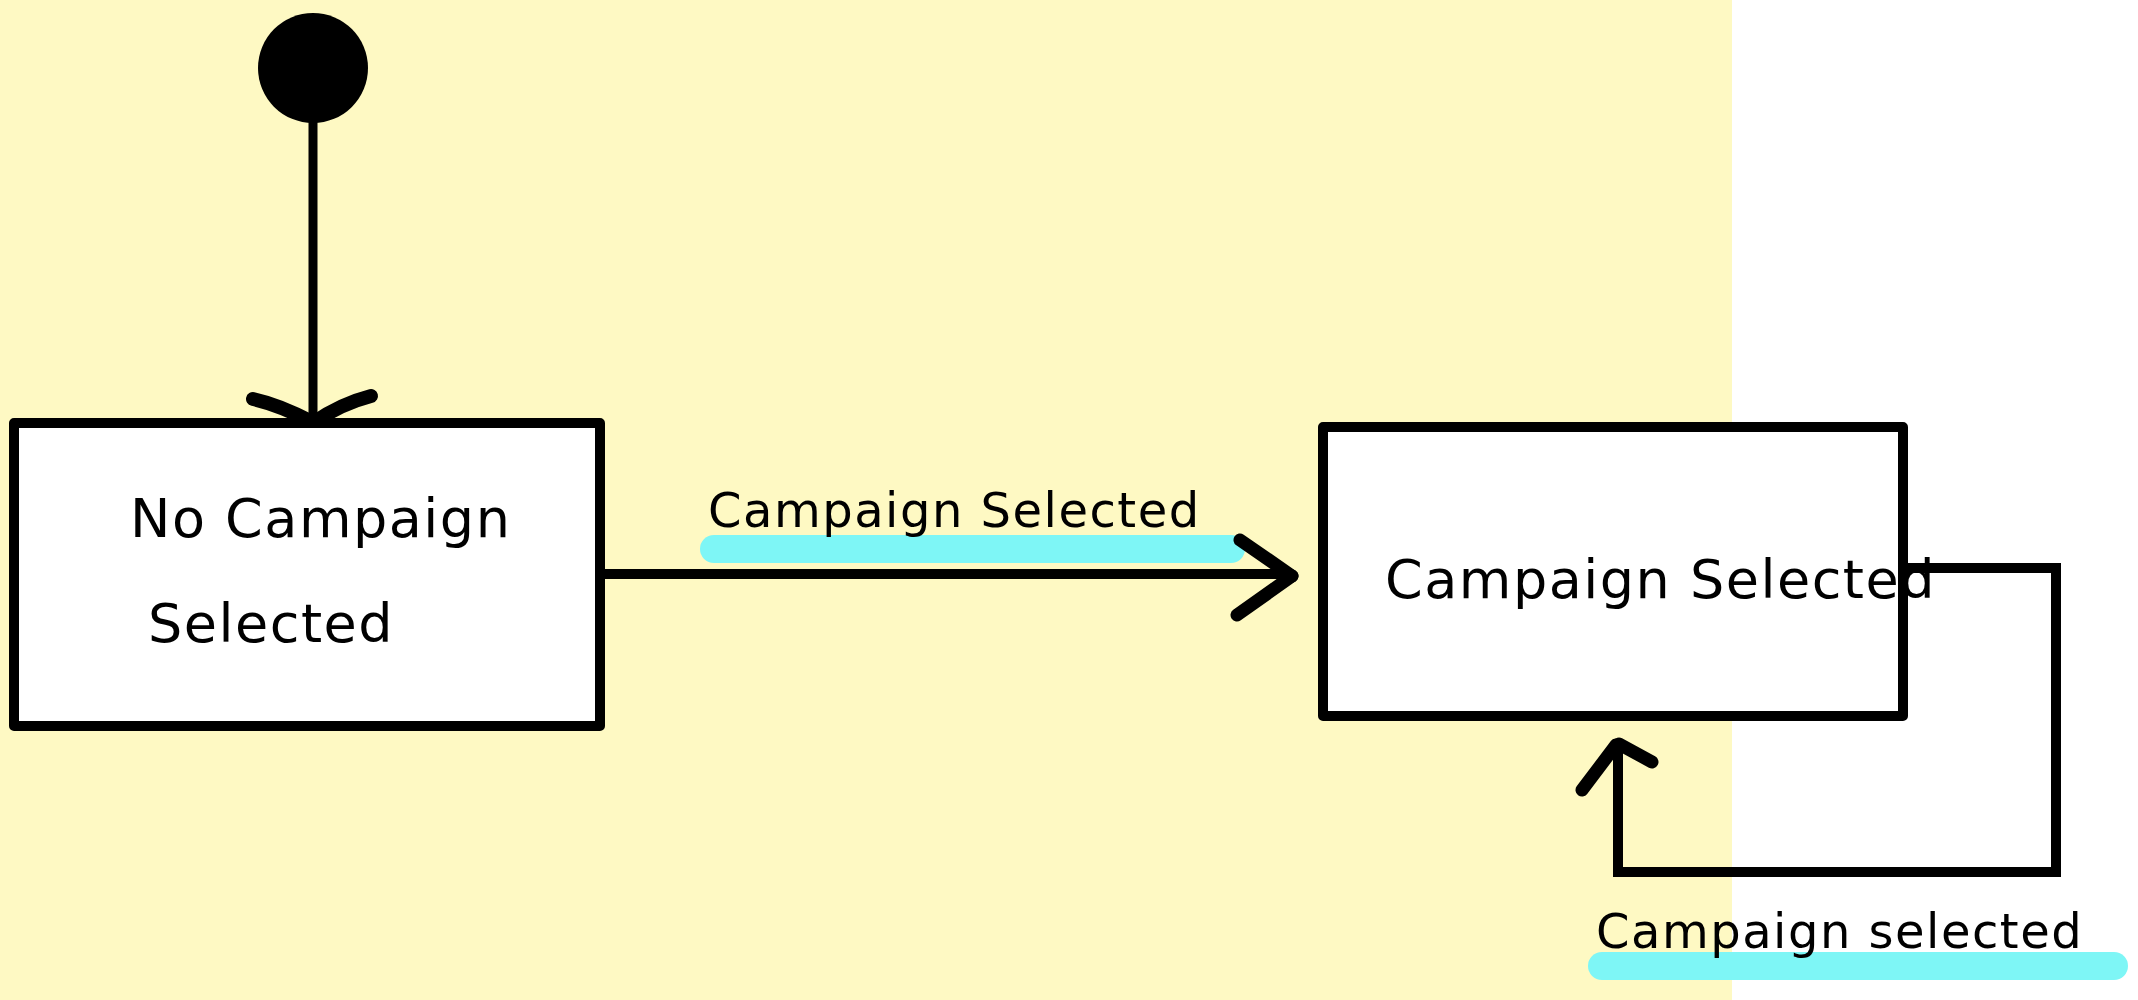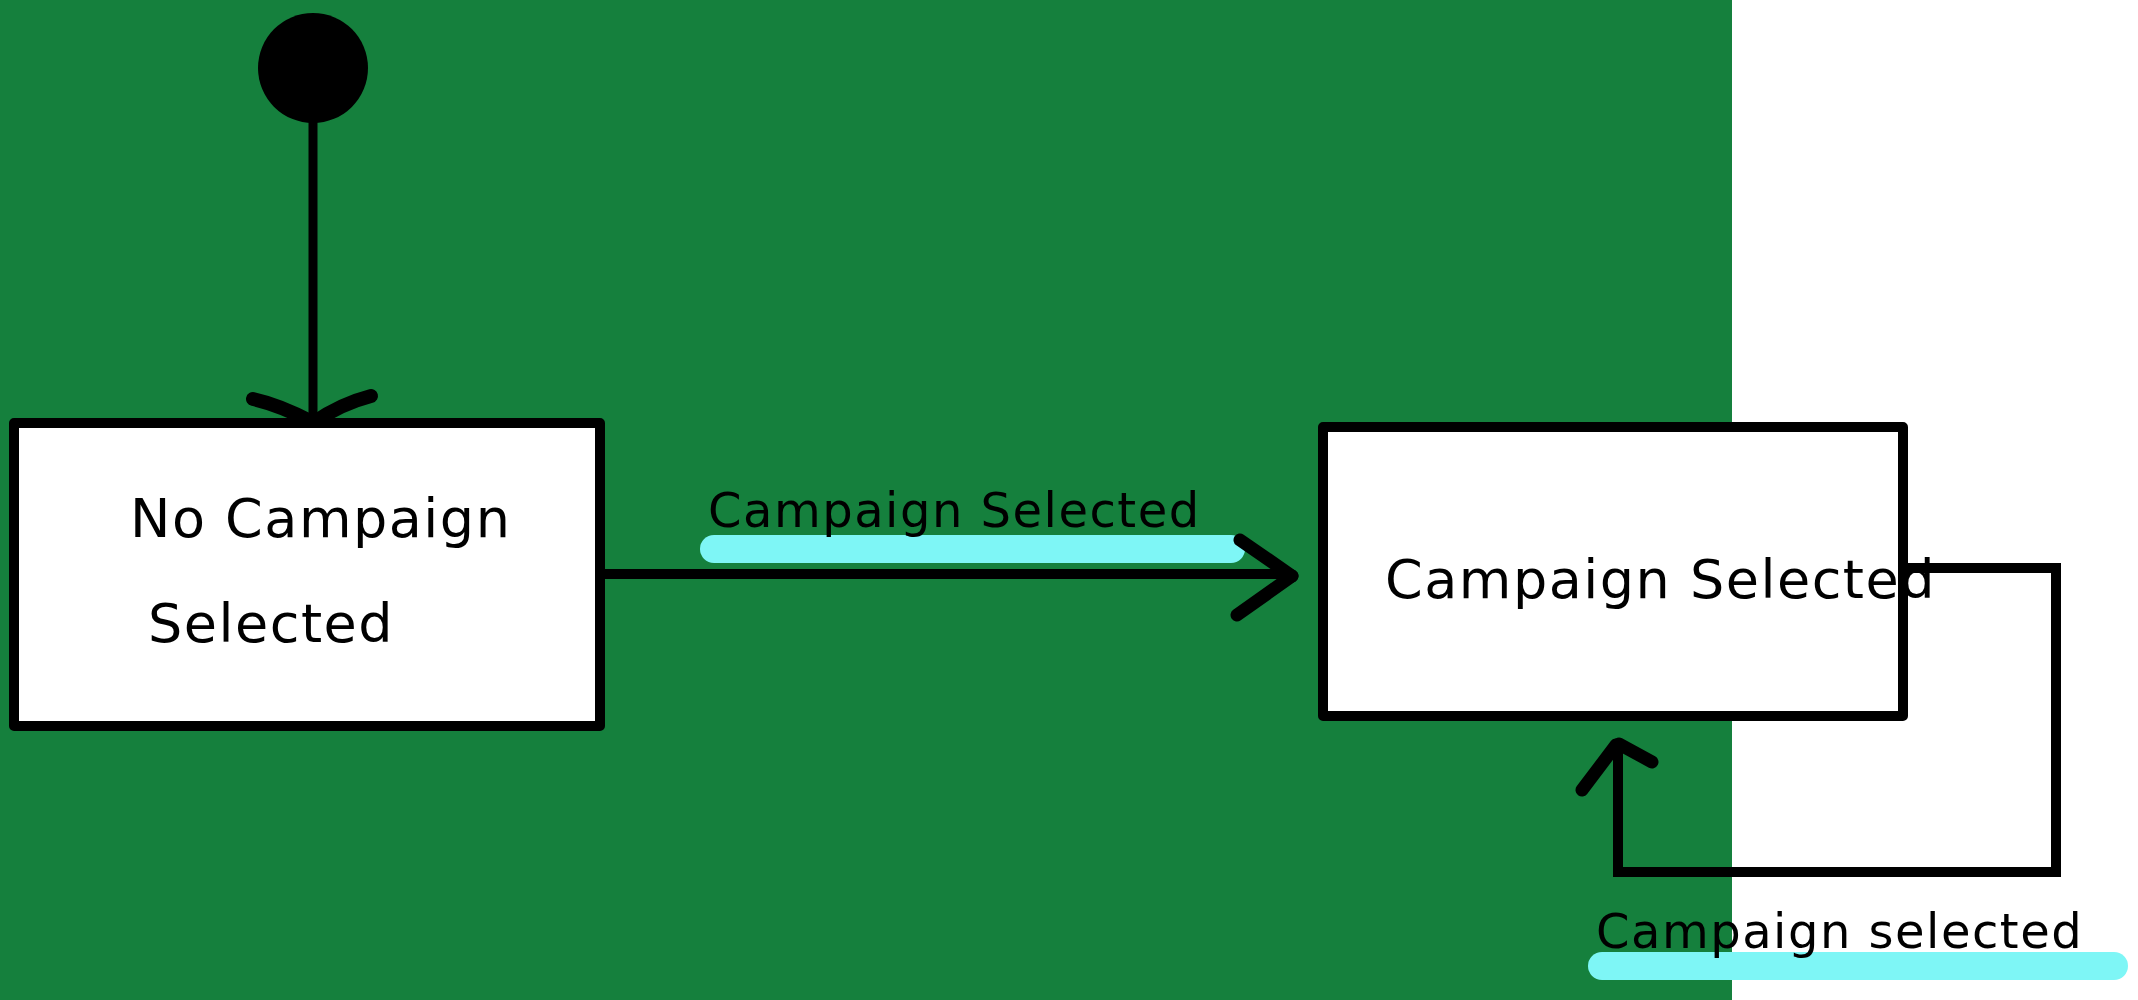--- a/index.html
+++ b/index.html
@@ -11,21 +11,21 @@
   body {
     width: 2138px;
     height: 1000px;
     overflow: hidden;
     font-family: "DejaVu Sans", sans-serif;
   }
   #canvas-wrap {
     position: relative;
     width: 1732px;
     height: 1000px;
-    background: #15803d;
+    background: #fef9c3;
   }
   #diagram-svg {
     position: absolute;
     top: 0;
     left: 0;
     width: 2138px;
     height: 1000px;
   }
   .hand-text {
     font-family: "DejaVu Sans", sans-serif;

